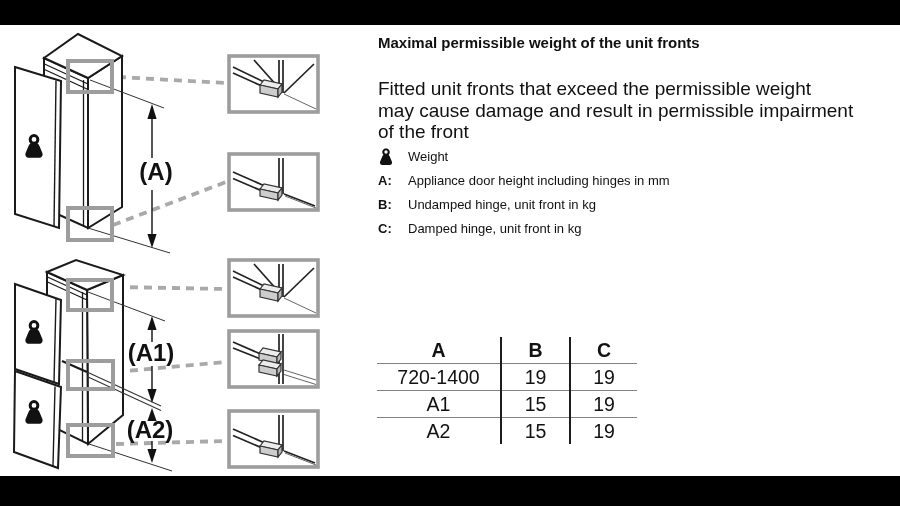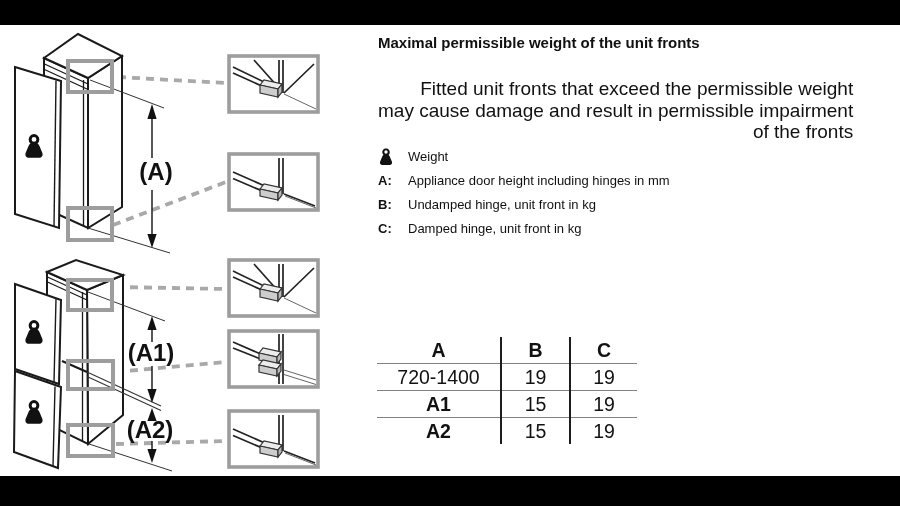--- a/index.html
+++ b/index.html
@@ -9,41 +9,41 @@
   }
   .bar{position:absolute;left:0;width:900px;background:#000;}
   .bar.top{top:0;height:25px;}
   .bar.bottom{bottom:0;height:30px;}
 
   .diagram-svg{position:absolute;left:0;top:0;}
 
   .content{position:absolute;left:378px;top:25px;width:512px;}
   .title{position:absolute;left:0;top:9px;font-size:15px;font-weight:bold;white-space:nowrap;}
   .intro{position:absolute;left:0;top:53px;font-size:19px;line-height:21.5px;}
-  .intro div{white-space:nowrap;text-align:right;}
+  .intro div{white-space:nowrap;}
   .legend{position:absolute;left:0;top:120px;font-size:13px;}
   .legend-row{display:flex;align-items:flex-start;height:24px;line-height:24px;}
   .legend-key{width:30px;font-weight:bold;flex:0 0 30px;}
   .legend-key svg{margin-top:3px;}
   .legend-label{white-space:nowrap;}
 
   table.weights{
     position:absolute;left:377px;top:337px;border-collapse:collapse;
     font-size:19.5px;table-layout:fixed;
   }
   table.weights th,table.weights td{
     padding:0;text-align:center;height:26px;font-weight:normal;
   }
   table.weights th{font-weight:bold;}
   table.weights .col-a{width:123px;}
   table.weights .col-b{width:67px;border-left:2px solid #1d1d1d;border-right:2px solid #1d1d1d;}
   table.weights .col-c{width:66px;}
   table.weights thead tr,
   table.weights tbody tr:not(:last-child){border-bottom:1.6px solid #828282;}
-  table.weights td.bold{font-weight:bold;}
+  table.weights td.bold{font-weight:normal;}
 
   svg text.dimlabel{
     font-family:"Liberation Sans",sans-serif;font-weight:bold;
     font-size:24px;fill:#111;
   }
 </style>
 </head>
 <body>
 
 <div class="screen">
@@ -201,21 +201,21 @@
       <use href="#corner-bottom" x="227" y="409"></use>
     </g>
   </svg>
 
   <div class="content">
     <div class="title">Maximal permissible weight of the unit fronts</div>
 
     <div class="intro">
       <div>Fitted unit fronts that exceed the permissible weight</div>
       <div>may cause damage and result in permissible impairment</div>
-      <div>of the fronts</div>
+      <div>of the front</div>
     </div>
 
     <div class="legend">
       <div class="legend-row">
         <span class="legend-key">
           <svg width="16" height="18" viewBox="0 0 20 22">
               <use href="#kb"></use>
             </svg>
         </span>
         <span class="legend-label">Weight</span>

